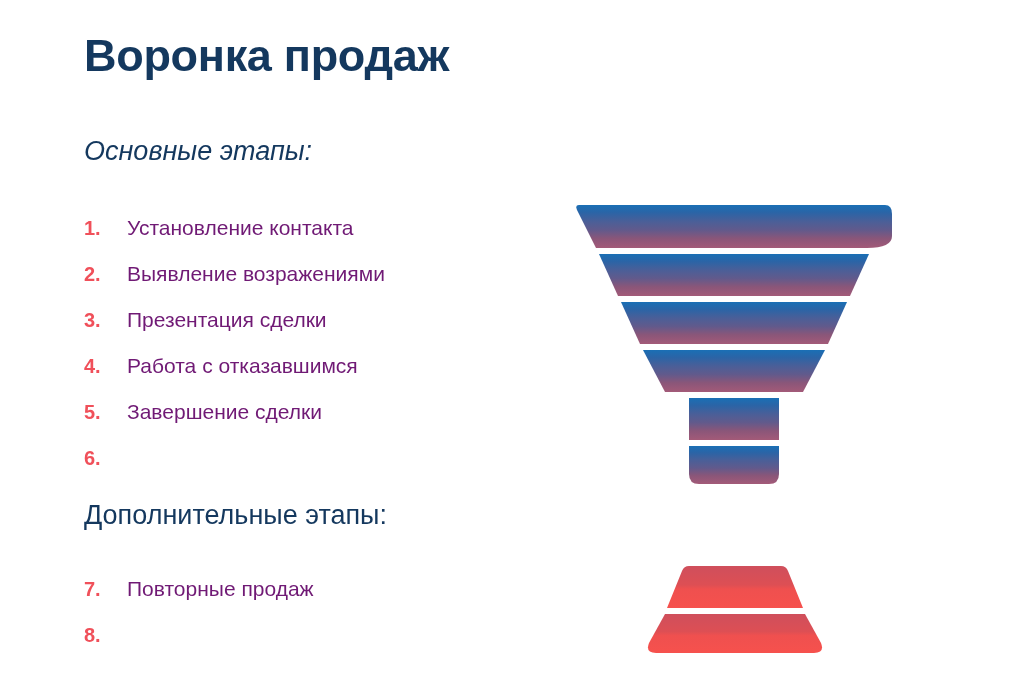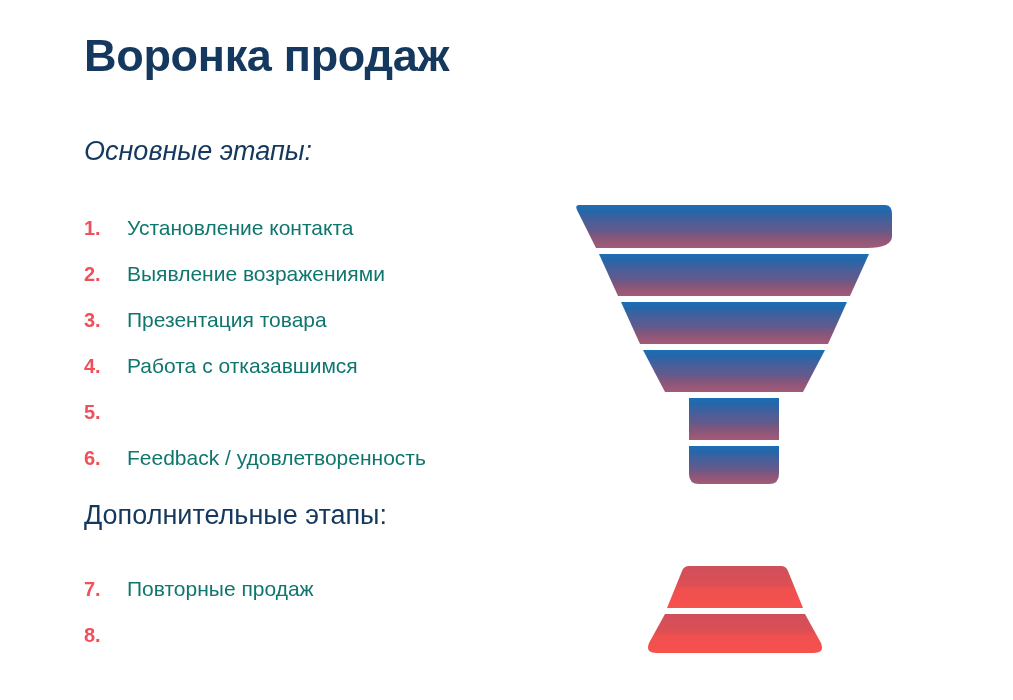--- a/index.html
+++ b/index.html
@@ -70,21 +70,21 @@
   .item-num {
     width: 43px;
     flex: 0 0 43px;
     font-size: 20px;
     font-weight: bold;
     color: #f0505a;
     line-height: 46px;
   }
   .item-label {
     font-size: 21px;
-    color: #0f766e;
+    color: #701a75;
     line-height: 46px;
     white-space: nowrap;
   }
 
   
   #funnel-area {
     position: absolute;
     left: 555px;
     top: 0;
     width: 458px;
@@ -116,32 +116,32 @@
       <div class="list-item">
         <span class="item-num">1.</span>
         <span class="item-label">Установление контакта</span>
       </div>
       <div class="list-item">
         <span class="item-num">2.</span>
         <span class="item-label">Выявление возражениями</span>
       </div>
       <div class="list-item">
         <span class="item-num">3.</span>
-        <span class="item-label">Презентация товара</span>
+        <span class="item-label">Презентация сделки</span>
       </div>
       <div class="list-item">
         <span class="item-num">4.</span>
         <span class="item-label">Работа с отказавшимся</span>
       </div>
       <div class="list-item">
         <span class="item-num">5.</span>
+        <span class="item-label">Завершение сделки</span>
       </div>
       <div class="list-item">
         <span class="item-num">6.</span>
-        <span class="item-label">Feedback / удовлетворенность</span>
       </div>
     </div>
 
     <div class="section-heading" id="heading-extra">Дополнительные этапы:</div>
 
     <div class="list-block" id="list-extra">
       <div class="list-item">
         <span class="item-num">7.</span>
         <span class="item-label">Повторные продаж</span>
       </div>

